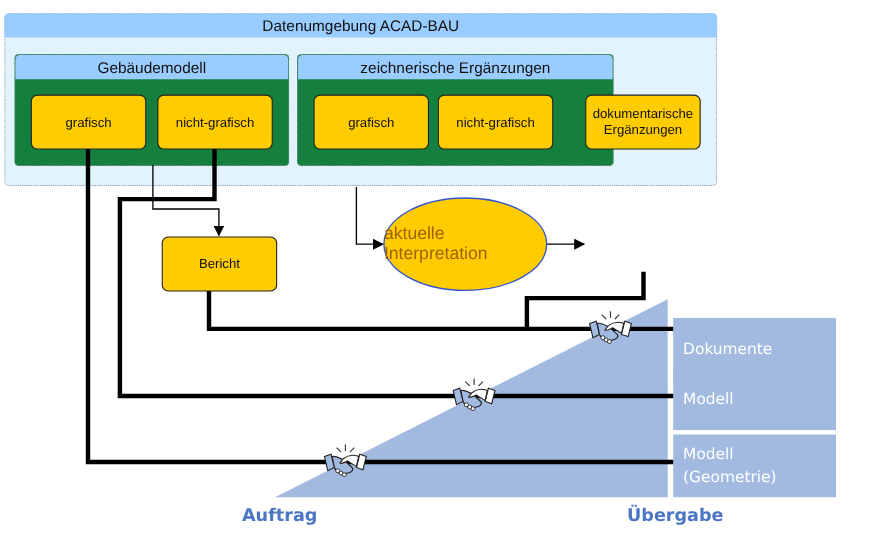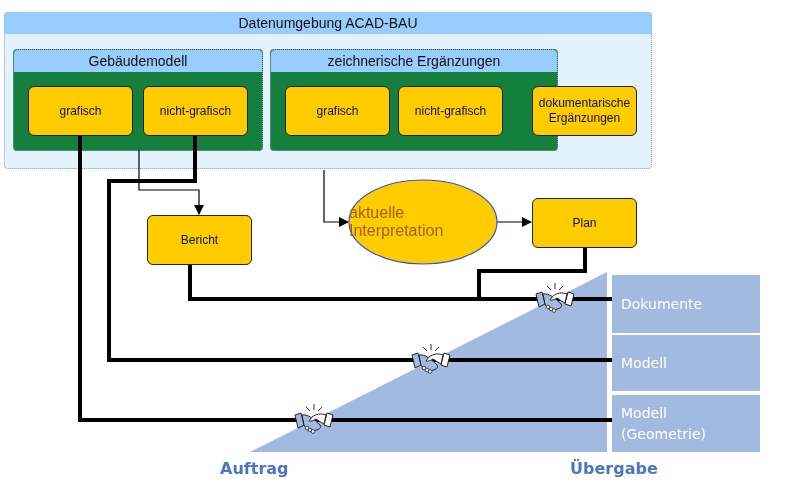--- a/index.html
+++ b/index.html
@@ -20,21 +20,21 @@
 </style>
 </head>
 <body>
 
 <div id="diagram">
 
   <svg class="abs" style="left:0;top:0;" width="790" height="492">
     <polygon points="250,452 607,272 607,452" fill="#a2b9e0"></polygon>
   </svg>
 
-  <div class="abs panel" style="left:612px;top:275px;width:148px;height:58px;">
+  <div class="abs panel" style="left:612px;top:289px;width:148px;height:58px;">
     <span>Dokumente</span>
   </div>
   <div class="abs panel" style="left:612px;top:335px;width:148px;height:56px;">
     <span>Modell</span>
   </div>
   <div class="abs panel" style="left:612px;top:395px;width:148px;height:57px;">
     <span>Modell</span>
     <span>(Geometrie)</span>
   </div>
 
@@ -85,23 +85,20 @@
   <div class="abs box" style="left:398px;top:86px;width:105px;height:50px;">
     <span>nicht-grafisch</span>
   </div>
   <div class="abs box" style="left:532px;top:86px;width:105px;height:50px;flex-direction:column;">
     <span>dokumentarische</span>
     <span>Ergänzungen</span>
   </div>
   <div class="abs box" style="left:147px;top:215px;width:105px;height:50px;">
     <span>Bericht</span>
   </div>
-  <div class="abs box" style="left:532px;top:198px;width:105px;height:50px;">
-    <span>Plan</span>
-  </div>
   <div class="abs" style="left:349px;top:180px;width:148px;height:84px;display:flex;align-items:center;justify-content:center;font-size:16px;color:#a16207;">
     <span>aktuelle Interpretation</span>
   </div>
 
   <svg class="abs" style="left:0;top:0;pointer-events:none;" width="790" height="492">
     <defs>
       <g id="hs">
 
         <line x1="0" y1="-19" x2="0" y2="-13" stroke="#333" stroke-width="1"></line>
         <line x1="-8" y1="-16" x2="-4" y2="-12" stroke="#333" stroke-width="1"></line>

